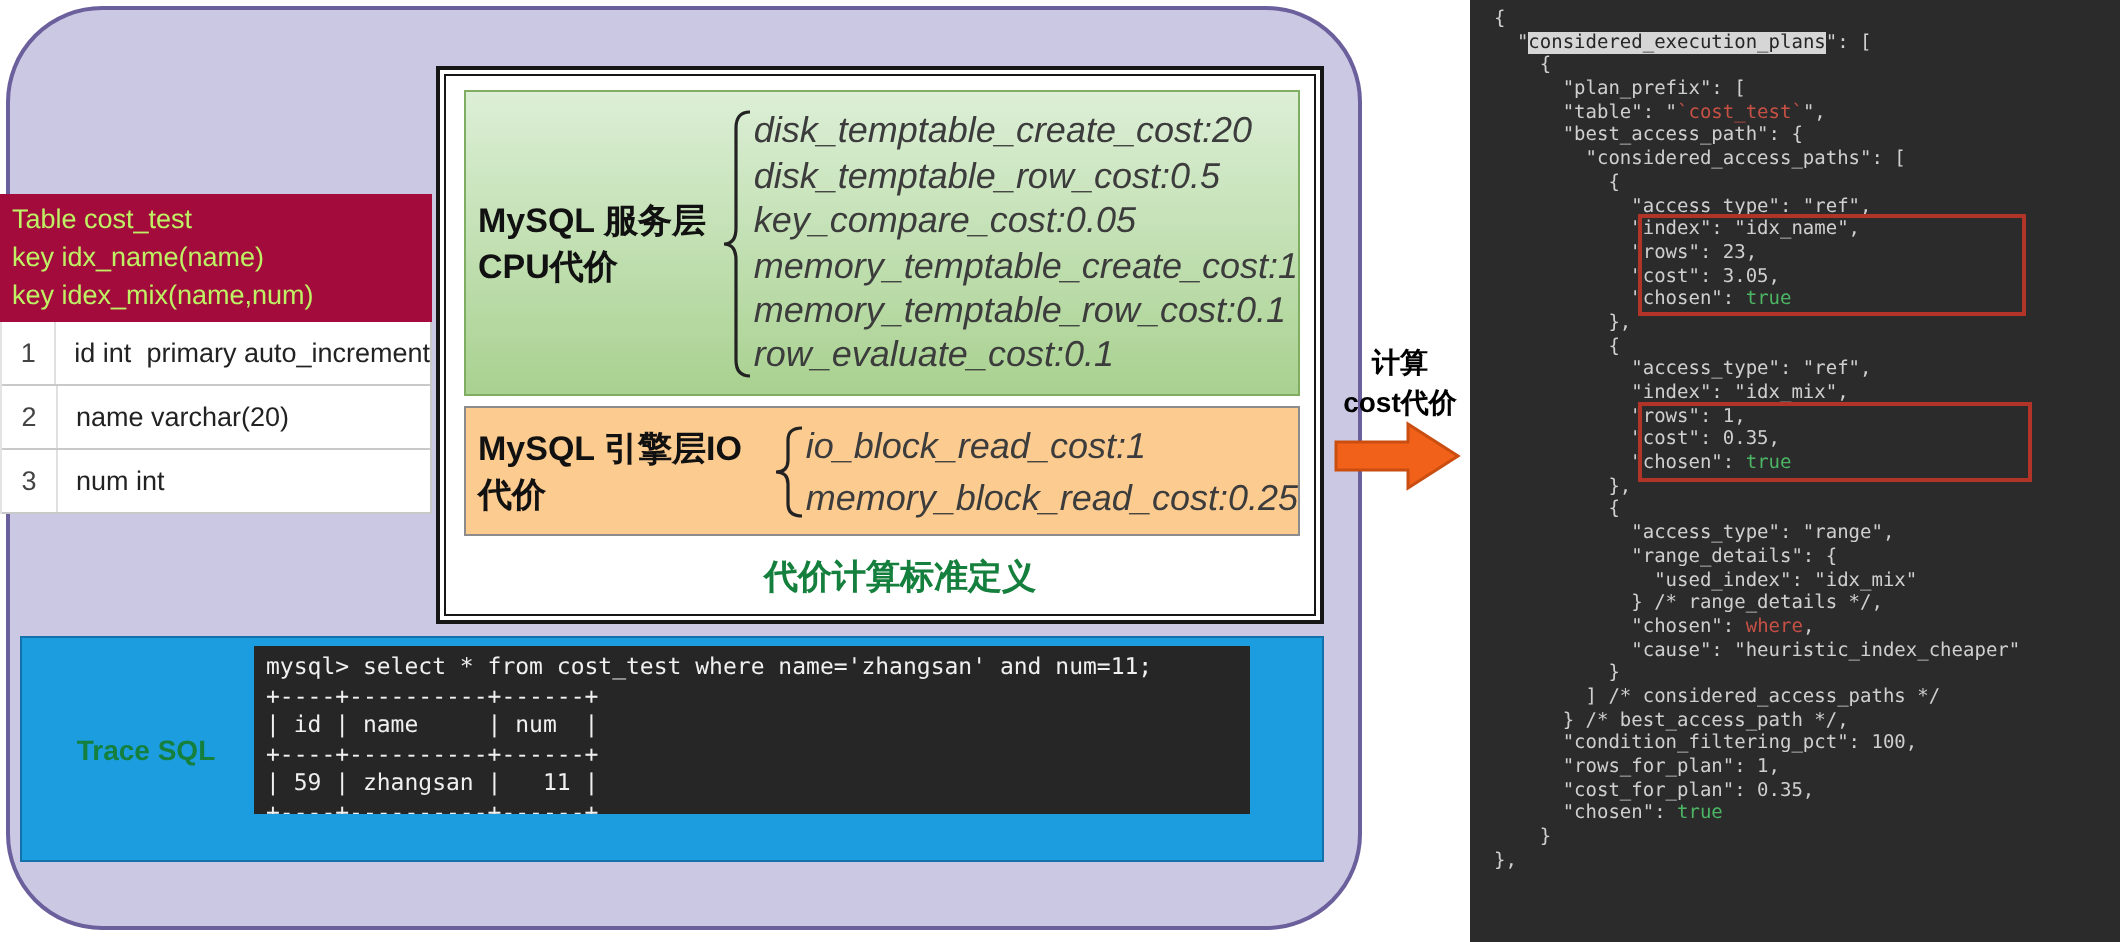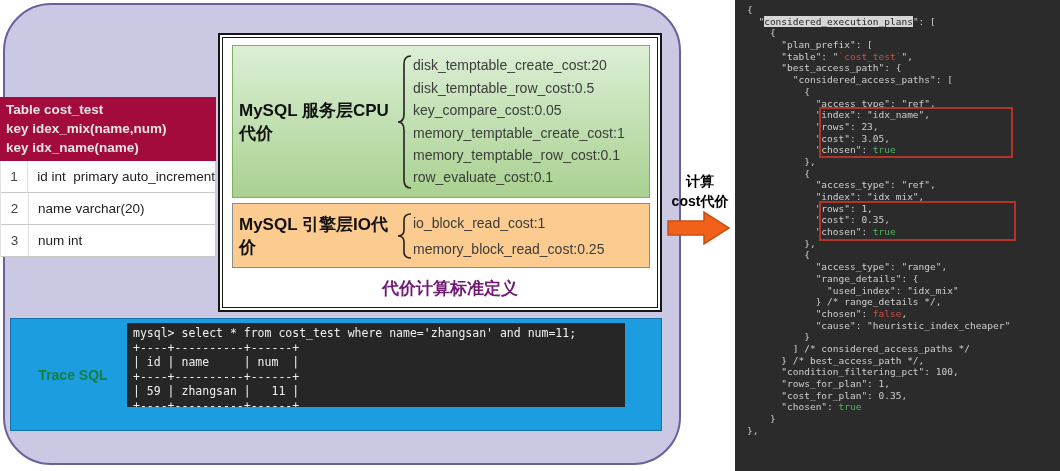--- a/index.html
+++ b/index.html
@@ -22,38 +22,38 @@
   .defbox-inner { width:100%; height:100%; border:1px solid #161616; box-sizing:border-box; background:#fff; }
   
   .green-box {
     position:absolute; left:232px; top:45px; width:418px; height:153px;
     background:linear-gradient(180deg,var(--green_fill_top,#dcefd6),var(--green_fill_bottom,#a9d190));
     border:1px solid var(--green_border,#7fae62); box-sizing:border-box;
     display:flex; align-items:center; padding-left:6px;
   }
   .cost-label { width:158px; font-size:17px; font-weight:bold; color:#111; }
   .brace { flex:0 0 auto; }
-  .cost-items { display:flex; flex-direction:column; justify-content:flex-start; color:#3c3c3c; font-size:14px; }
+  .cost-items { display:flex; flex-direction:column; justify-content:flex-start; color:#3c3c3c; font-size:18px;font-style:italic; }
   .green-box .cost-items .cost-item { line-height:22.4px; white-space:pre; }
   
   .orange-box {
     position:absolute; left:232px; top:203px; width:418px; height:65px;
     background:var(--orange_fill,#fbcb90);
     border:1px solid var(--orange_border,#8c8c8c); box-sizing:border-box;
     display:flex; align-items:center; padding-left:6px;
   }
   .orange-box .cost-items .cost-item { line-height:26px; white-space:pre; }
   .caption {
     position:absolute; left:218px; top:277px; width:464px; text-align:center;
-    font-size:17px; font-weight:bold; color:#701a75;
+    font-size:17px; font-weight:bold; color:#15803d;
   }
   
   .dbtable { position:absolute; left:0; top:97px; width:216px; }
   .dbtable-header {
-    background:var(--crimson,#a30b3d); color:#e5e5e5; font-weight:bold;
+    background:var(--crimson,#a30b3d); color:#bef264; font-weight:normal;
     font-size:13.5px; line-height:19px; padding:3px 0 4px 6px;
   }
   .dbtable-rows { background:#fff; border-left:1px solid #e3e3e3; border-right:1px solid #c9c9c9; }
   .dbrow { display:flex; align-items:stretch; border-bottom:1px solid #c9c9c9; height:31px; font-size:13.5px; color:#222; }
   .dbrow .num { width:27px; display:flex; align-items:center; justify-content:center; border-right:1px solid #e0e0e0; color:#444; }
   .dbrow .def { display:flex; align-items:center; padding-left:9px; white-space:pre; }
   
   .trace-box {
     position:absolute; left:10px; top:318px; width:652px; height:113px;
     background:var(--blue_fill,#1c9de0); border:1px solid var(--blue_border,#1272a9); box-sizing:border-box;
@@ -119,22 +119,22 @@
       <div class="cost-item">io_block_read_cost:1</div>
       <div class="cost-item">memory_block_read_cost:0.25</div>
     </div>
   </div>
 
   <div class="caption">代价计算标准定义</div>
 
   <div class="dbtable">
     <div class="dbtable-header">
       <div>Table cost_test</div>
+      <div>key idx_name(name)</div>
       <div>key idex_mix(name,num)</div>
-      <div>key idx_name(name)</div>
     </div>
     <div class="dbtable-rows">
       <div class="dbrow">
         <div class="num">1</div>
         <div class="def">id int  primary auto_increment</div>
       </div>
       <div class="dbrow">
         <div class="num">2</div>
         <div class="def">name varchar(20)</div>
       </div>
@@ -177,21 +177,21 @@
       <div class="jline"><span class="p">            "index": "idx_mix",</span></div>
       <div class="jline"><span class="p">            "rows": 1,</span></div>
       <div class="jline"><span class="p">            "cost": 0.35,</span></div>
       <div class="jline"><span class="p">            "chosen": </span><span class="grn">true</span></div>
       <div class="jline"><span class="p">          },</span></div>
       <div class="jline"><span class="p">          {</span></div>
       <div class="jline"><span class="p">            "access_type": "range",</span></div>
       <div class="jline"><span class="p">            "range_details": {</span></div>
       <div class="jline"><span class="p">              "used_index": "idx_mix"</span></div>
       <div class="jline"><span class="p">            } /* range_details */,</span></div>
-      <div class="jline"><span class="p">            "chosen": </span><span class="red">false</span><span class="p">,</span></div>
+      <div class="jline"><span class="p">            "chosen": </span><span class="red">where</span><span class="p">,</span></div>
       <div class="jline"><span class="p">            "cause": "heuristic_index_cheaper"</span></div>
       <div class="jline"><span class="p">          }</span></div>
       <div class="jline"><span class="p">        ] /* considered_access_paths */</span></div>
       <div class="jline"><span class="p">      } /* best_access_path */,</span></div>
       <div class="jline"><span class="p">      "condition_filtering_pct": 100,</span></div>
       <div class="jline"><span class="p">      "rows_for_plan": 1,</span></div>
       <div class="jline"><span class="p">      "cost_for_plan": 0.35,</span></div>
       <div class="jline"><span class="p">      "chosen": </span><span class="grn">true</span></div>
       <div class="jline"><span class="p">    }</span></div>
       <div class="jline"><span class="p">},</span></div>

